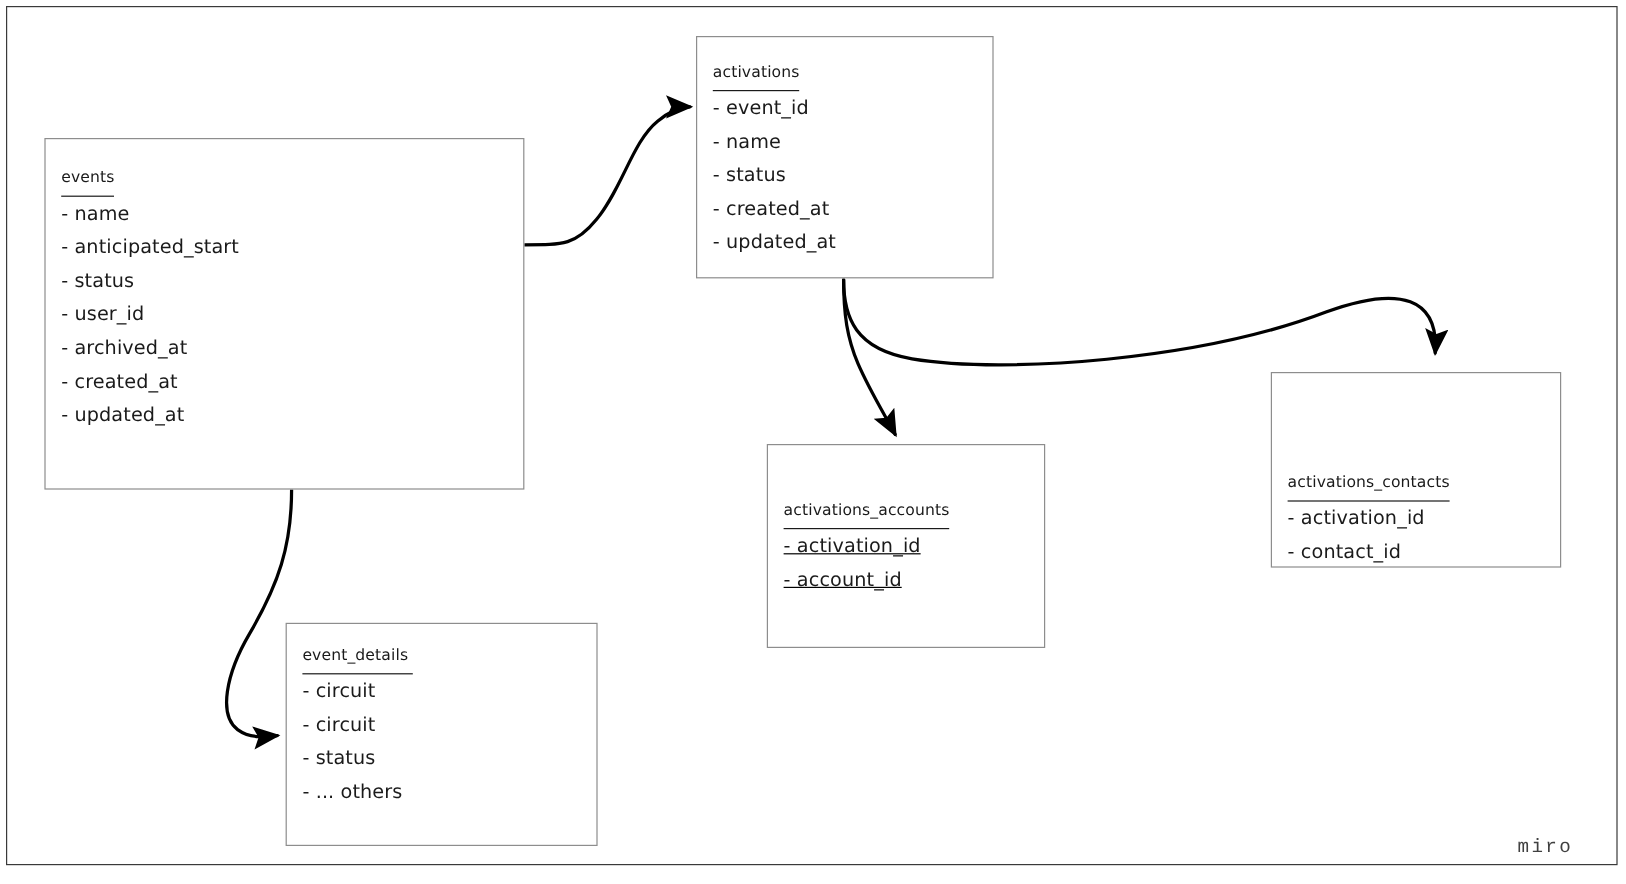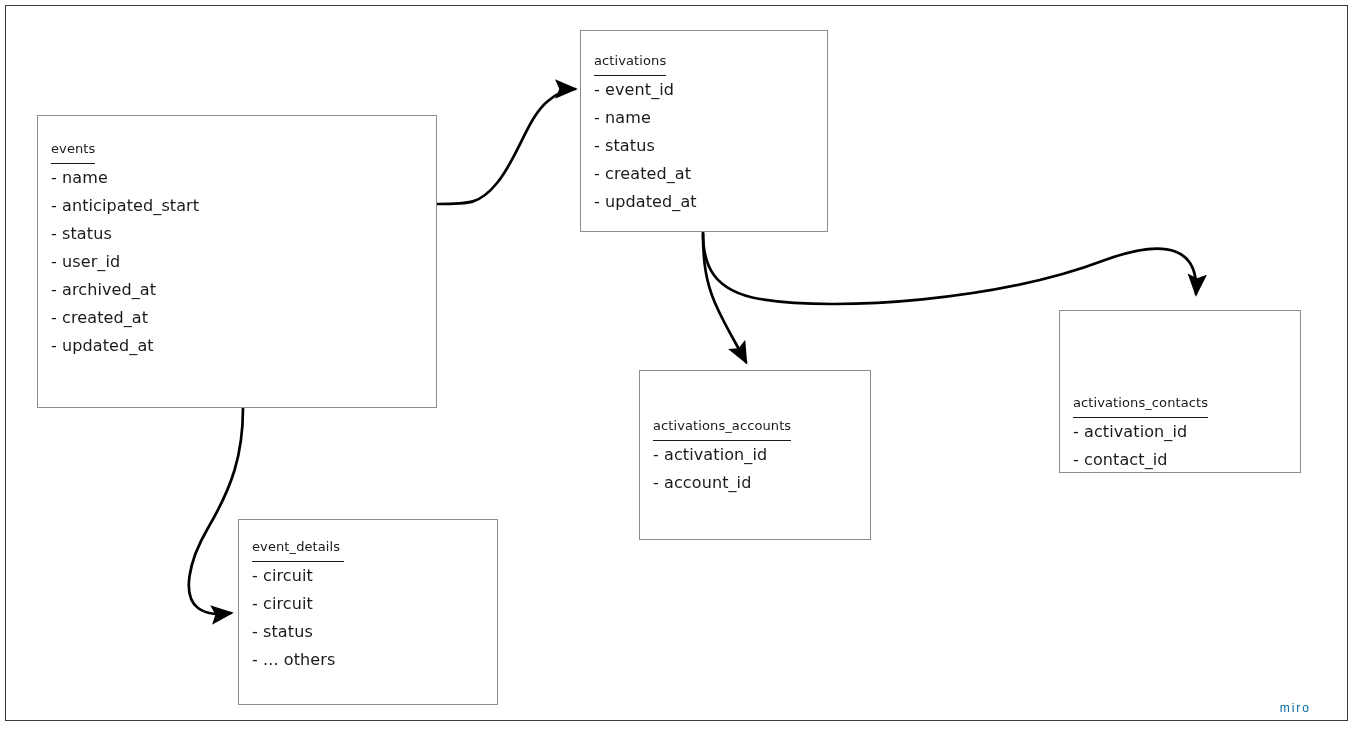--- a/index.html
+++ b/index.html
@@ -68,24 +68,24 @@
     top: 0;
     width: 1355px;
     height: 737px;
     z-index: 2;
     pointer-events: none;
   }
   .watermark {
     position: absolute;
     right: 44px;
     bottom: 22px;
-    font-size: 12px;
+    font-size: 16px;
     letter-spacing: 2px;
-    color: #0369a1;
-    font-family: Liberation Sans, sans-serif;
+    color: #404040;
+    font-family: Liberation Mono, monospace;
     z-index: 4;
     user-select: none;
   }
 </style>
 </head>
 <body>
 
 <div id="canvas">
 
   <div class="page-frame"></div>
@@ -132,21 +132,21 @@
         <li>- event_id</li>
         <li>- name</li>
         <li>- status</li>
         <li>- created_at</li>
         <li>- updated_at</li>
       </ul>
     </div>
   </div>
 
   <div class="entity" style="left:639px; top:370px; width:232px; height:170px;">
-    <div class="entity-inner" style="top:41px;">
+    <div class="entity-inner" style="top:41px;text-decoration:underline;">
       <div>
         <span class="entity-title">activations_accounts</span>
       </div>
       <ul class="field-list">
         <li>- activation_id</li>
         <li>- account_id</li>
       </ul>
     </div>
   </div>
 

